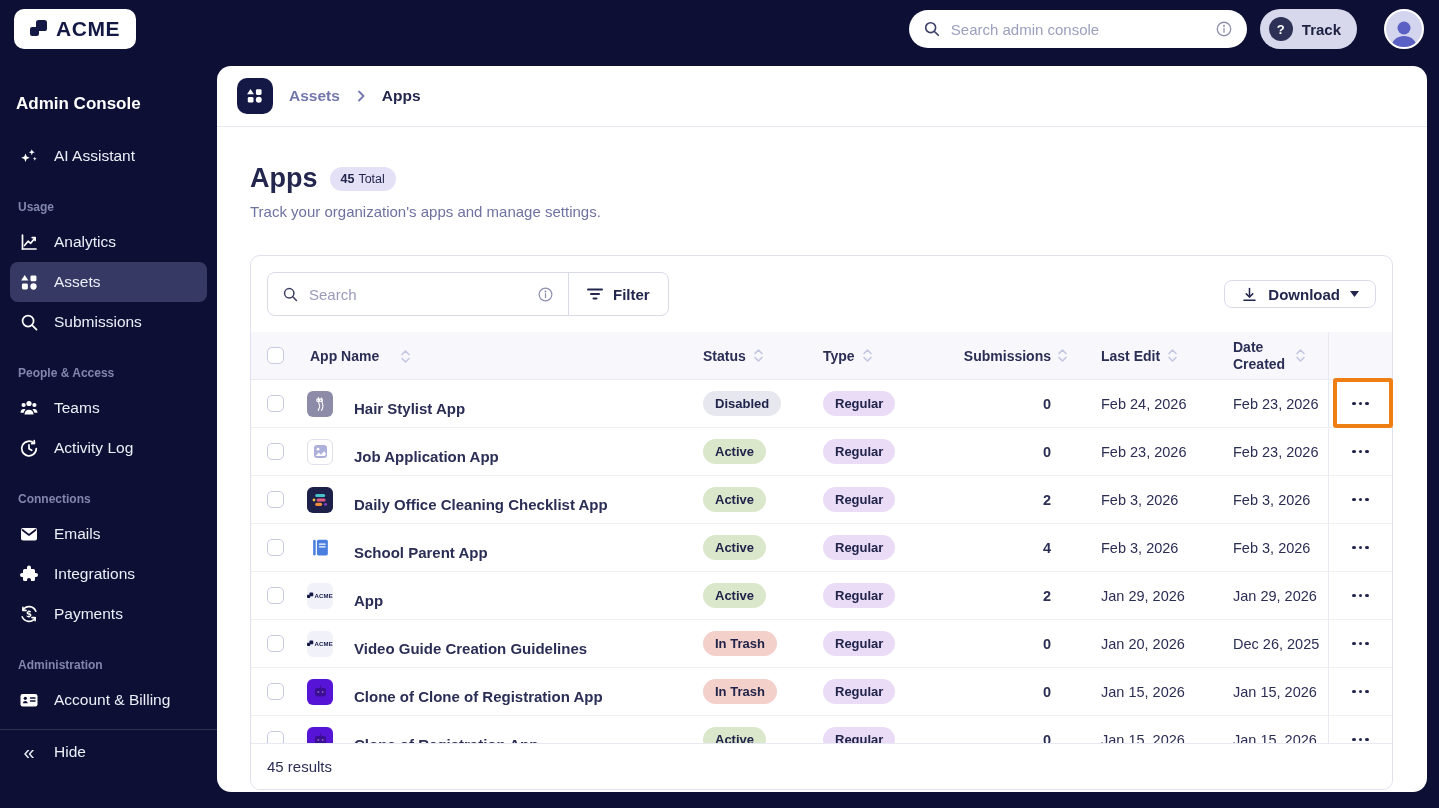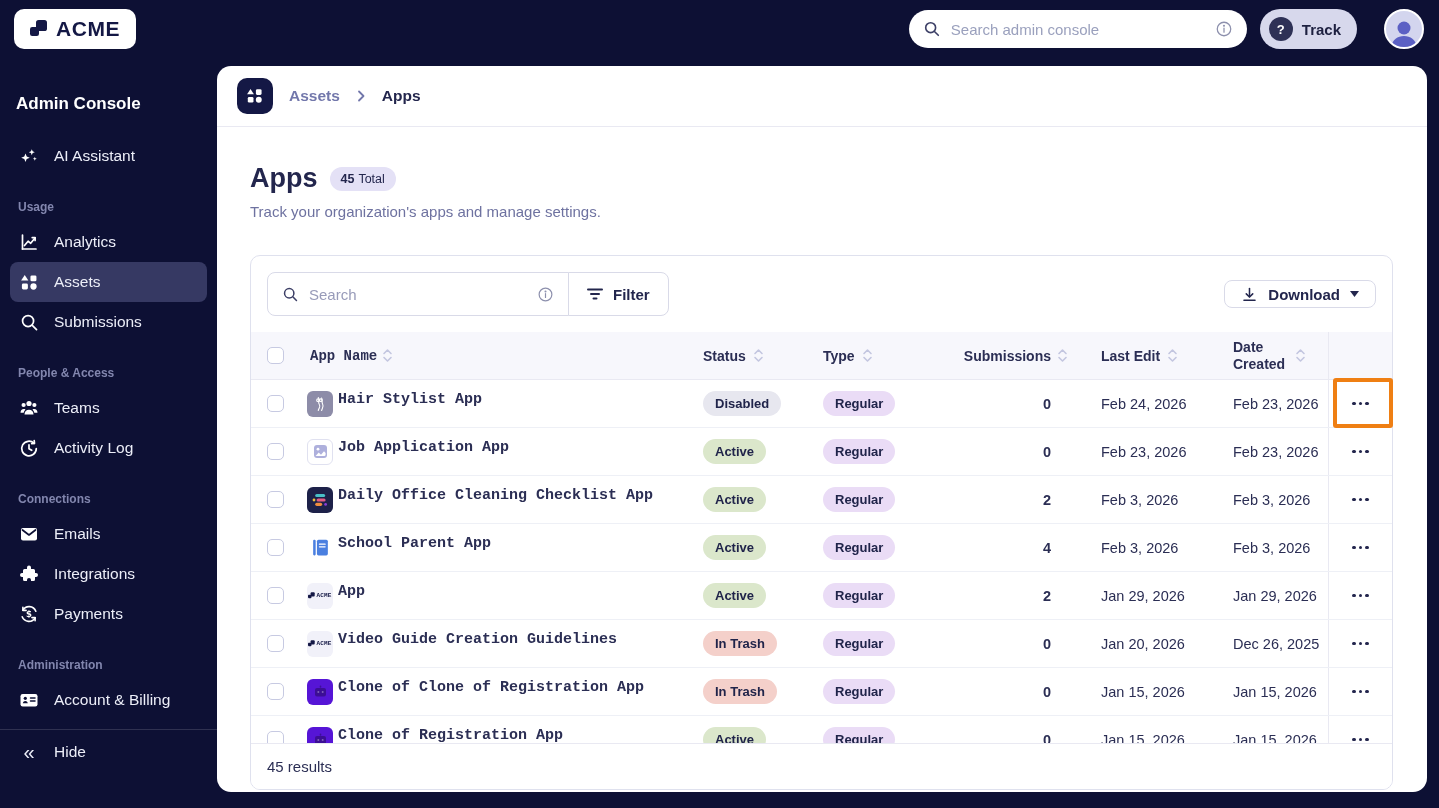--- a/index.html
+++ b/index.html
@@ -80,21 +80,21 @@
     background:#fff; display:flex; align-items:center; gap:10px; padding:0 16px;
     font-size:15px; font-weight:700; color:#23264d; cursor:pointer; }
 
   .thead { height:48px; flex:none; display:flex; align-items:center; background:#f7f7fc;
     border-bottom:1px solid #e9e9f2; font-size:14px; font-weight:700; color:#2b2e54; }
   .tbody { flex:1; overflow:hidden; }
   .trow { height:48px; display:flex; align-items:center; border-bottom:1px solid #eef0f6;
     font-size:14.5px; background:#fff; }
 
   .c-check { width:56px; flex:none; padding-left:16px; align-self:stretch; display:flex; align-items:center; }
-  .c-name { flex:1; min-width:0; display:flex; align-items:flex-start; gap:5px; padding-right:8px;font-family:Liberation Mono, monospace; }
+  .c-name { flex:1; min-width:0; display:flex; align-items:flex-end; gap:21px; padding-right:8px; }
   .c-status { width:120px; flex:none; }
   .c-type { width:148px; flex:none; }
   .c-subs { width:107px; flex:none; }
   .thead .c-subs { display:flex; justify-content:flex-end; align-items:center; gap:6px; padding-right:10px; }
   .trow .c-subs { text-align:right; padding-right:27px; font-weight:700; }
   .c-edit { width:155px; flex:none; padding-left:23px; }
   .c-created { width:95px; flex:none; }
   .thead .c-created { display:flex; align-items:center; gap:6px; line-height:1.15; }
   .c-actions { width:64px; flex:none; align-self:stretch; border-left:1px solid #e9e9f2;
     display:flex; align-items:center; justify-content:center; }

